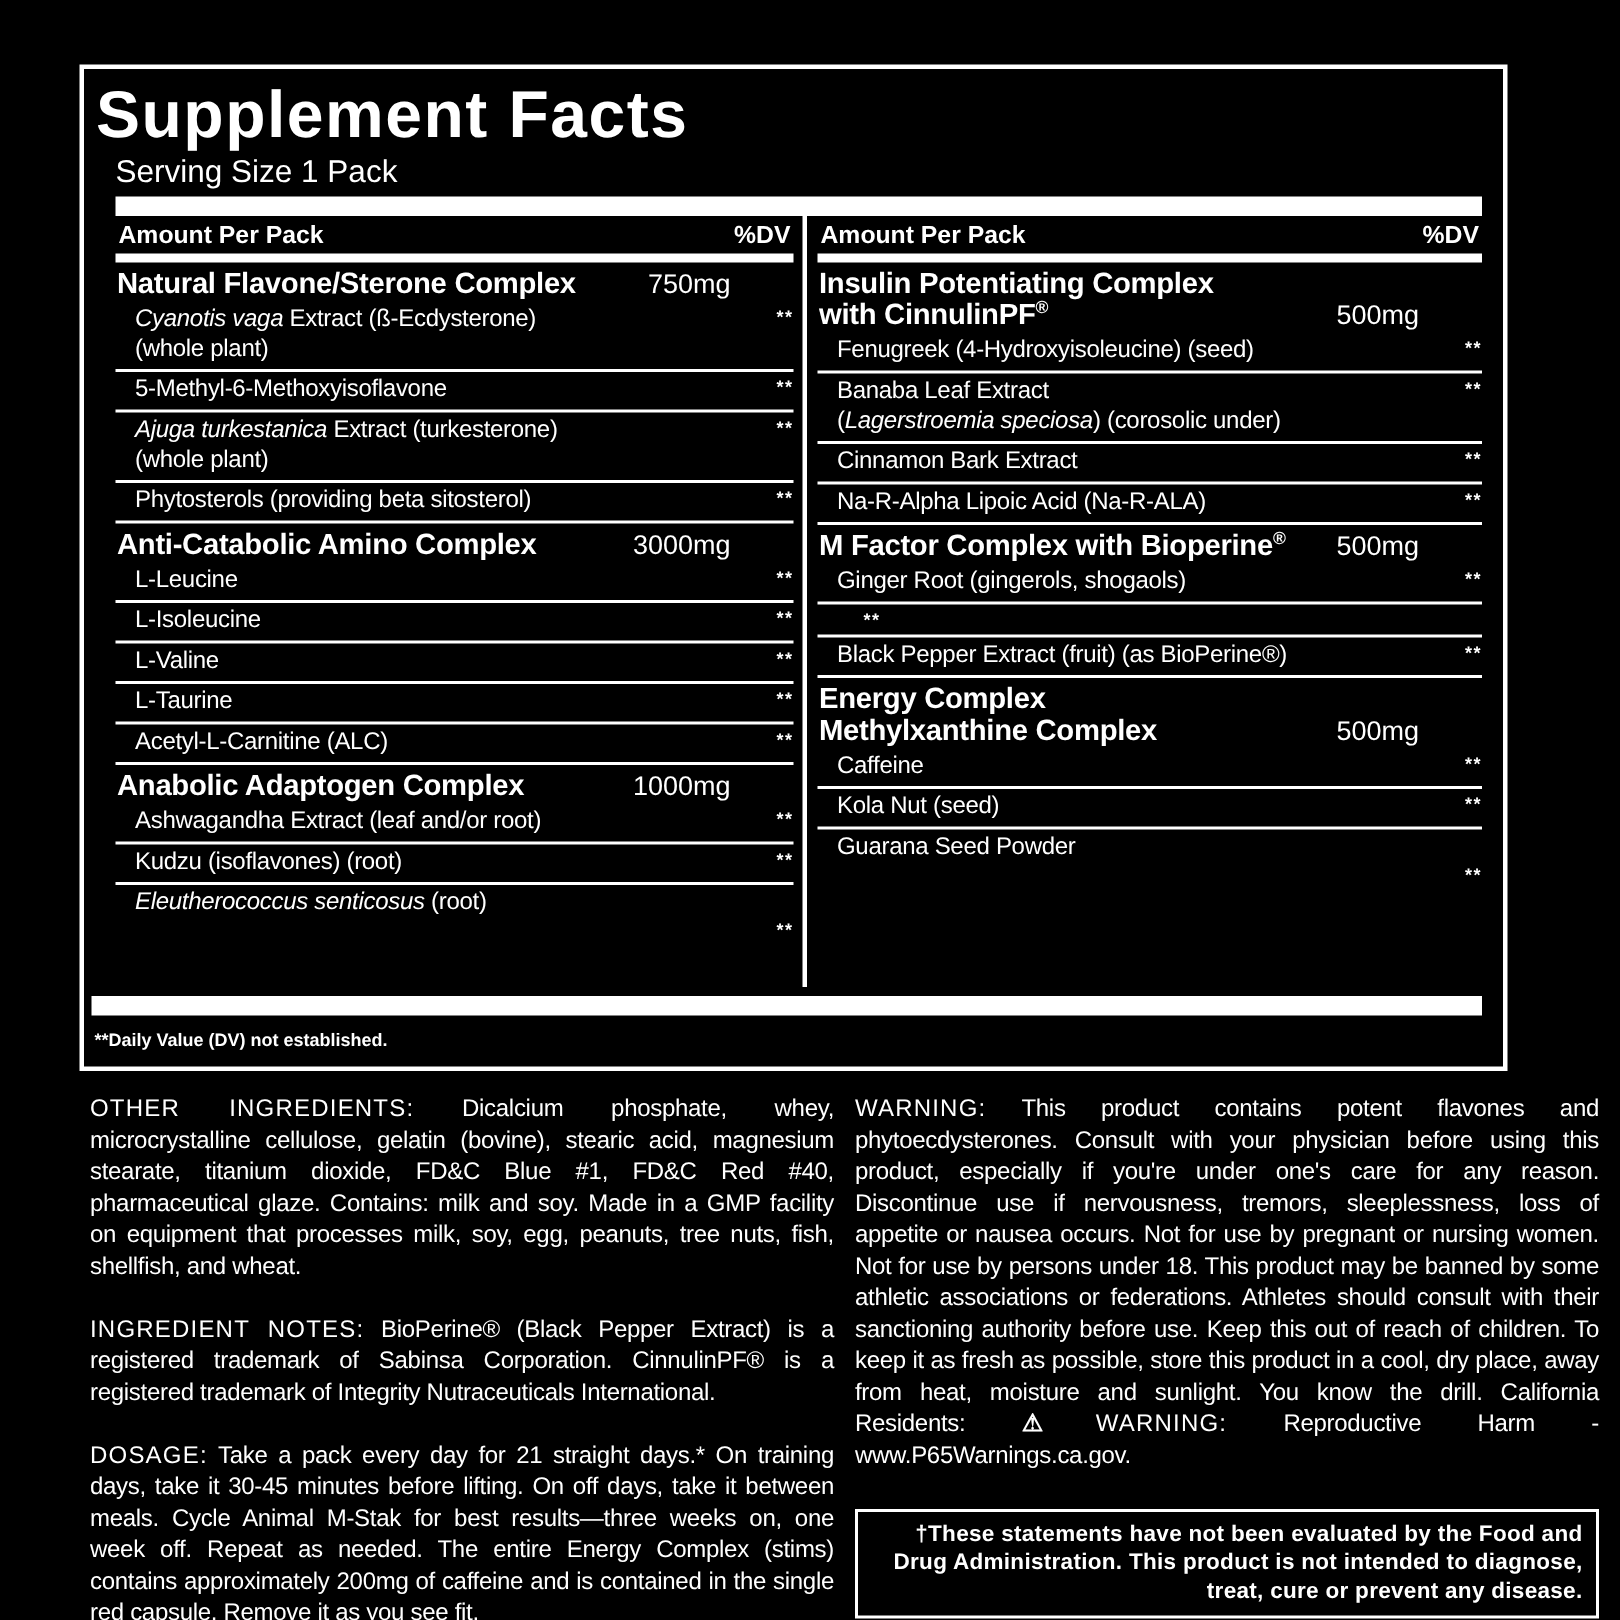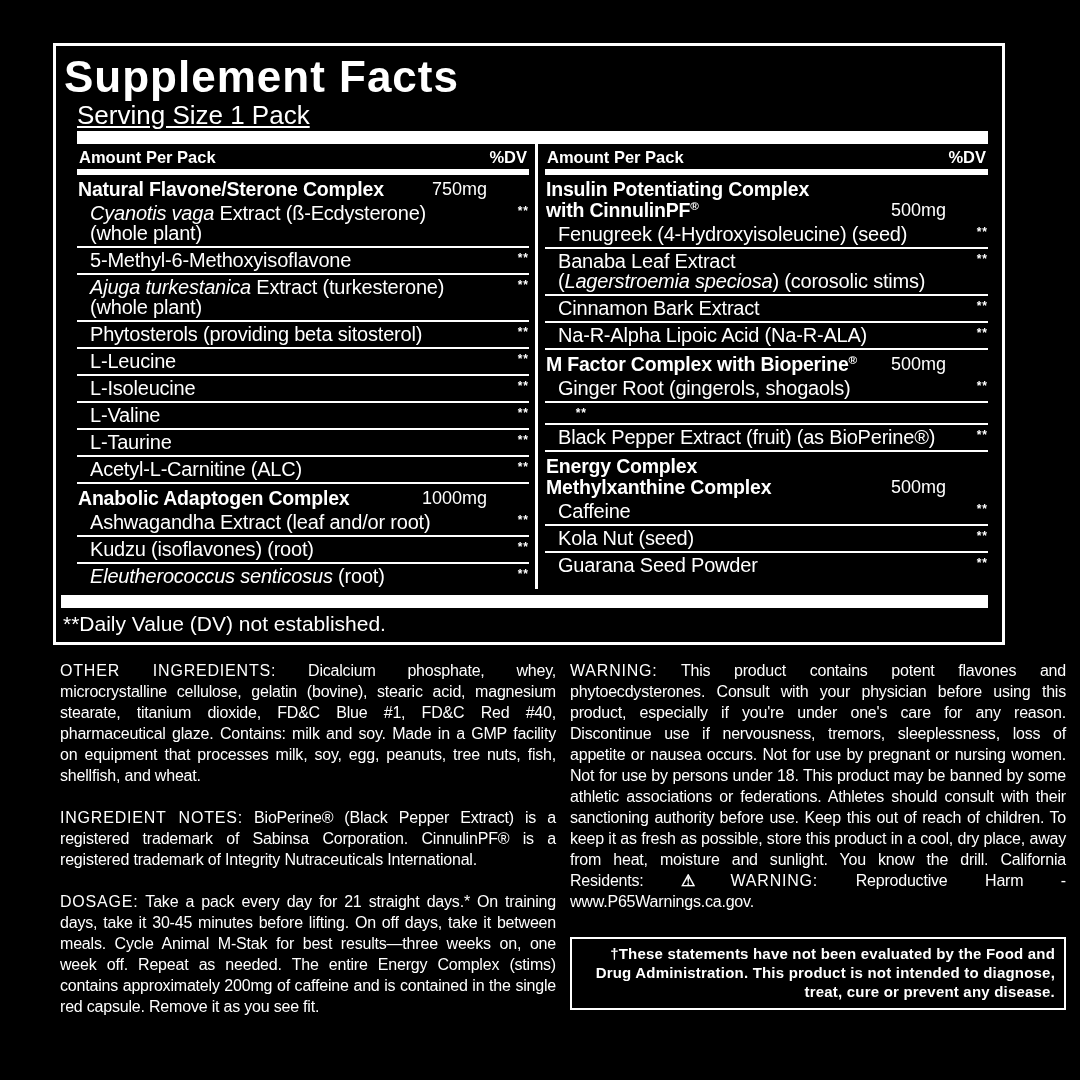--- a/index.html
+++ b/index.html
@@ -1,39 +1,39 @@
 <!DOCTYPE html>
 <html><head>
 <meta charset="utf-8">
 <style>
   html,body{margin:0;padding:0;background:#000;}
   body{width:1080px;height:1080px;font-family:"Liberation Sans",sans-serif;color:#fff;overflow:hidden;}
   .panel{margin:43px 0 0 53px;width:952px;box-sizing:border-box;border:3px solid #fff;background:#000;padding:5px 14px 6px 0;}
   .title{font-size:44px;font-weight:bold;letter-spacing:1px;line-height:48px;margin:2px 0 0 8px;}
-  .serving{font-size:26px;line-height:22px;margin:3px 0 5px 21px;text-decoration:underline;}
+  .serving{font-size:21px;line-height:22px;margin:3px 0 5px 21px;}
   .bar-thick{height:13px;background:#fff;}
   .bar-top{margin-left:21px;}
   .bar-bottom{margin-left:5px;}
   .bar-med{height:6px;background:#fff;}
   .columns{display:flex;align-items:stretch;margin:0 0 6px 21px;}
   .col{min-width:0;}
   .col-left{flex:0 0 452px;}
   .col-right{flex:1;}
   .vdivider{width:3px;background:#fff;margin:0 7px 0 6px;}
   .col-head{display:flex;justify-content:space-between;align-items:center;font-weight:bold;font-size:16.5px;line-height:20px;padding:3px 2px 2px 2px;}
   .section-head{display:flex;align-items:flex-end;padding:4px 0 1px 1px;}
   .section-title{flex:1;font-weight:bold;font-size:19.5px;line-height:21px;letter-spacing:-0.2px;}
   .section-amount{font-size:18px;line-height:21px;padding-right:42px;white-space:nowrap;}
   .row{display:flex;border-bottom:2px solid #fff;padding:2px 0 3px 0;}
-  .sections .section:last-child .row:last-child{border-bottom:0;}
-  .row-name{flex:1;font-size:20px;line-height:20px;letter-spacing:-0.2px;padding-left:13px;}
+  .sections .section:last-child .row:last-child{border-bottom:0;flex-direction:column;}
+  .row-name{flex:1;font-size:16px;line-height:20px;letter-spacing:-0.2px;padding-left:13px;}
   .dv{flex:0 0 42px;text-align:right;font-weight:bold;font-size:12px;letter-spacing:1px;padding-top:1px;}
   .it{font-style:italic;}
   sup{font-size:60%;vertical-align:super;line-height:0;}
-  .footnote{font-weight:normal;font-size:21px;line-height:20px;margin:6px 0 2px 7px;}
+  .footnote{font-weight:bold;font-size:12px;line-height:20px;margin:6px 0 2px 7px;}
   .lower{display:flex;gap:14px;margin:15px 14px 0 60px;}
   .lower-col{flex:1;min-width:0;text-align:justify;font-size:16px;line-height:21px;letter-spacing:-0.2px;}
   .para{margin:0 0 21px 0;}
   .ph{font-weight:normal;letter-spacing:0.8px;}
   .tri{font-weight:bold;padding-right:2px;}
   .fda-box{border:2px solid #fff;padding:5px 9px 7px 9px;font-weight:bold;font-size:15px;line-height:19px;text-align:right;margin-top:25px;letter-spacing:0.2px;}
 </style>
 </head>
 <body>
 
@@ -68,20 +68,26 @@
             <div class="row">
               <div class="row-name"><span class="it">Ajuga turkestanica</span><span> Extract (turkesterone)</span><br><span>(whole plant)</span></div>
               <span class="dv">**</span>
             </div>
             <div class="row">
               <div class="row-name"><span>Phytosterols (providing beta sitosterol)</span></div>
               <span class="dv">**</span>
             </div>
           </div>
           <div class="section">
+            <div class="section-head">
+              <div class="section-title">
+                <div><span>Anti-Catabolic Amino Complex</span></div>
+              </div>
+              <div class="section-amount">3000mg</div>
+            </div>
             <div class="row">
               <div class="row-name"><span>L-Leucine</span></div>
               <span class="dv">**</span>
             </div>
             <div class="row">
               <div class="row-name"><span>L-Isoleucine</span></div>
               <span class="dv">**</span>
             </div>
             <div class="row">
               <div class="row-name"><span>L-Valine</span></div>
@@ -134,21 +140,21 @@
                 <div><span>Insulin Potentiating Complex</span></div>
                 <div><span>with CinnulinPF</span><sup>®</sup></div>
               </div>
               <div class="section-amount">500mg</div>
             </div>
             <div class="row">
               <div class="row-name"><span>Fenugreek (4-Hydroxyisoleucine) (seed)</span></div>
               <span class="dv">**</span>
             </div>
             <div class="row">
-              <div class="row-name"><span>Banaba Leaf Extract</span><br><span>(</span><span class="it">Lagerstroemia speciosa</span><span>) (corosolic stims)</span></div>
+              <div class="row-name"><span>Banaba Leaf Extract</span><br><span>(</span><span class="it">Lagerstroemia speciosa</span><span>) (corosolic under)</span></div>
               <span class="dv">**</span>
             </div>
             <div class="row">
               <div class="row-name"><span>Cinnamon Bark Extract</span></div>
               <span class="dv">**</span>
             </div>
             <div class="row">
               <div class="row-name"><span>Na-R-Alpha Lipoic Acid (Na-R-ALA)</span></div>
               <span class="dv">**</span>
             </div>

